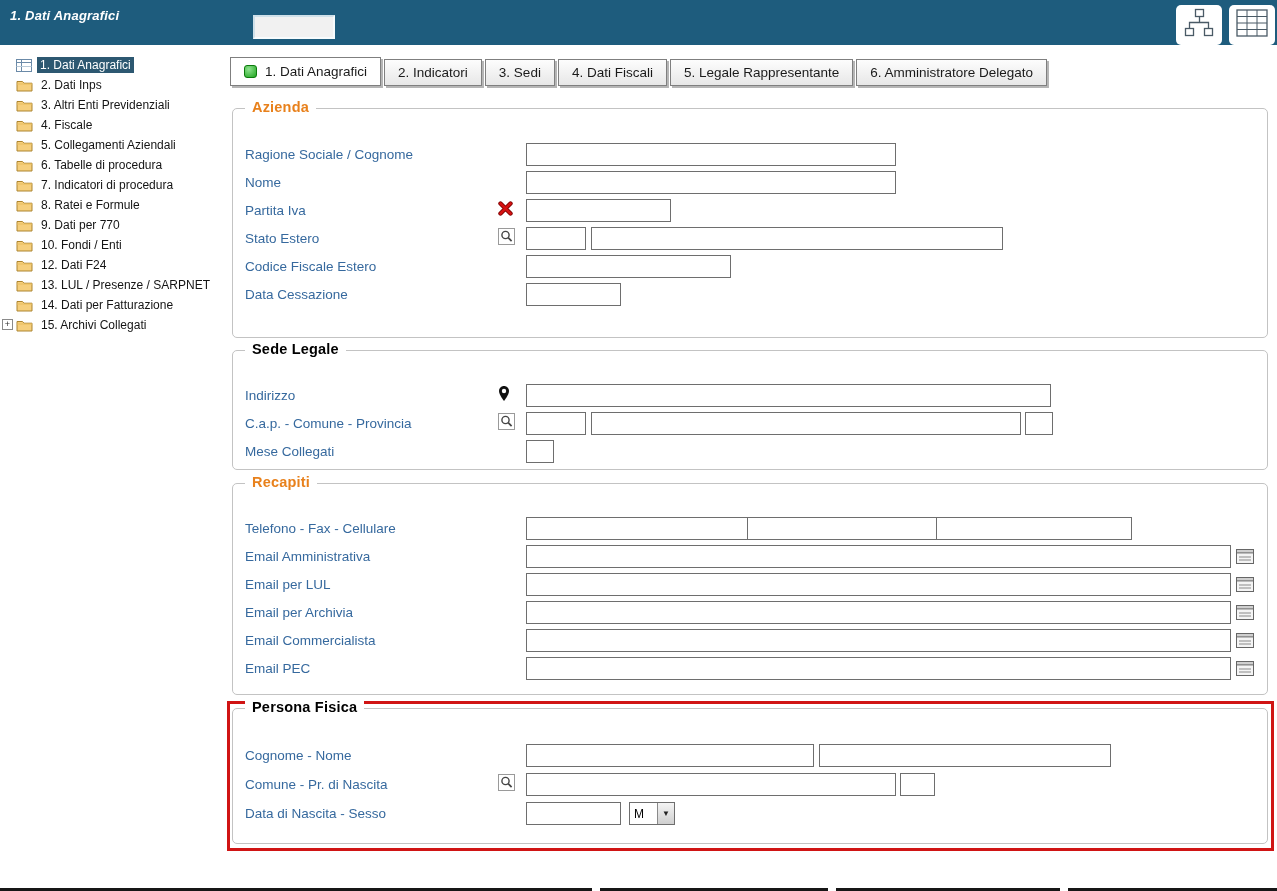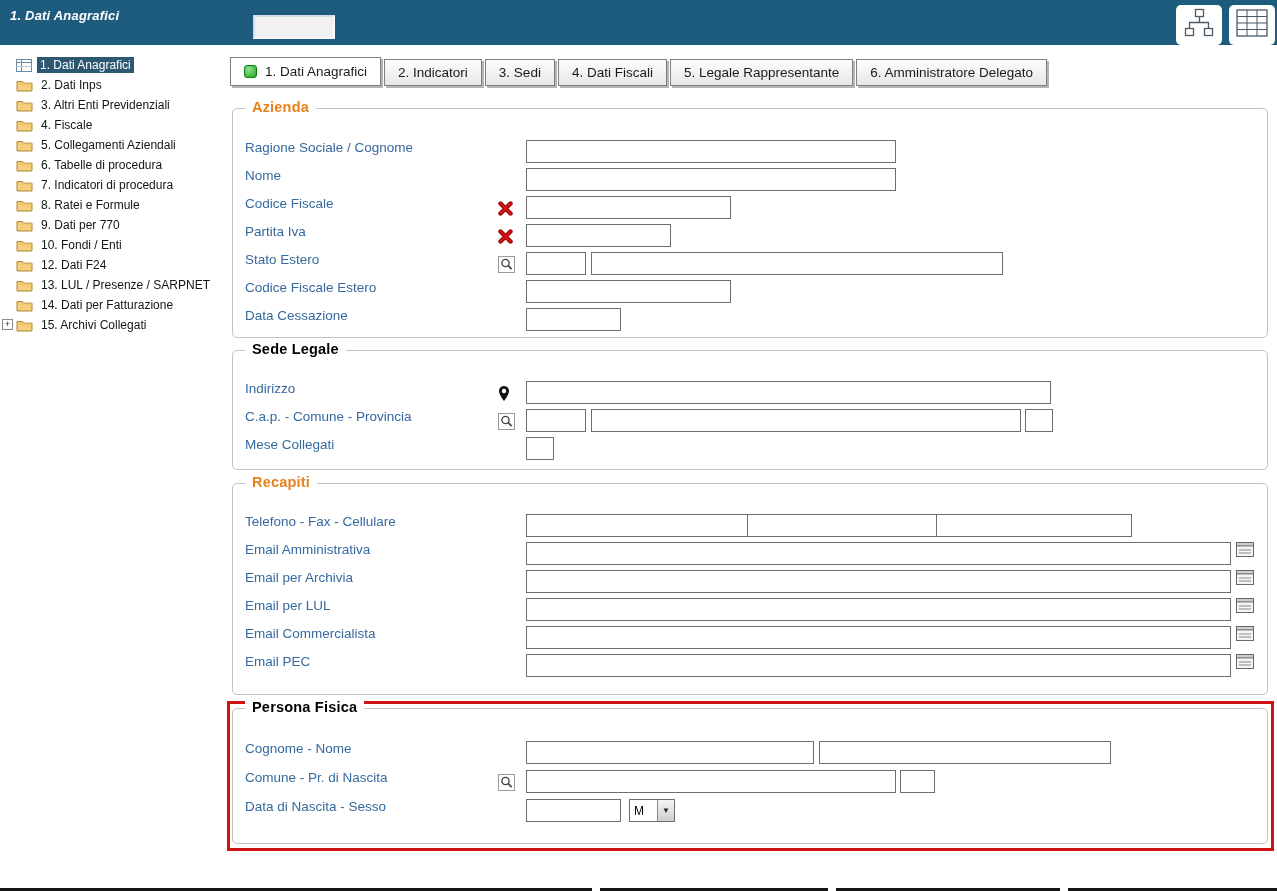--- a/index.html
+++ b/index.html
@@ -39,21 +39,21 @@
   .fs-legend { position:absolute; top:-10px; left:12px; background:#fff; padding:0 7px; font-size:14.5px; font-weight:bold; letter-spacing:.2px; }
   .fs-legend.orange { color:#e8811c; }
   .fs-legend.green  { color:#000000; }
 
   .fs-azienda  { left:232px; top:108px;  width:1036px; height:230px; padding-top:31px; }
   .fs-sede     { left:232px; top:350px;  width:1036px; height:120px; padding-top:30px; }
   .fs-recapiti { left:232px; top:483px;  width:1036px; height:212px; padding-top:30px; }
   .fs-persona  { left:232px; top:708px;  width:1036px; height:136px; padding-top:32px; }
   .highlight-box { position:absolute; left:227px; top:701px; width:1047px; height:150px; border:3px solid #d01414; pointer-events:none; }
 
-  .frow { display:flex; height:28px; padding-left:12px; }
+  .frow { display:flex; align-items:center; height:28px; padding-left:12px; }
   .fs-persona .frow { height:29px; }
   .flabel { flex:0 0 253px; font-size:13.5px; color:#36699e; }
   .icon-slot { flex:0 0 28px; display:flex; align-items:center; }
   .inp { height:23px; border:1px solid #6e6e6e; background:#fff; font-size:13px; padding:0 3px; font-family:inherit; }
   .gap4 { margin-left:4px; } .gap5 { margin-left:5px; } .gap8 { margin-left:8px; }
 
   .mini-btn { width:18px; height:15px; margin-left:5px; display:flex; align-items:center; cursor:pointer; }
 
   
   .sel { display:flex; align-items:center; width:46px; height:23px; border:1px solid #6e6e6e; background:#fff; cursor:pointer; }
@@ -261,30 +261,20 @@
     <span class="icon-slot"></span>
     <input class="inp" style="width: 370px;" value="">
   </div>
 
   <div class="frow">
     <span class="flabel">Nome</span>
     <span class="icon-slot"></span>
     <input class="inp" style="width: 370px;" value="">
   </div>
 
-  <div class="frow">
-    <span class="flabel">Codice Fiscale</span>
-    <span class="icon-slot">
-        <span><svg width="15" height="15" viewBox="0 0 15 15">
-            <path d="M2.5 2.5 L12.5 12.5 M12.5 2.5 L2.5 12.5" stroke="#7a0000" stroke-width="4.4" stroke-linecap="round"></path>
-            <path d="M2.5 2.5 L12.5 12.5 M12.5 2.5 L2.5 12.5" stroke="#d51212" stroke-width="2.6" stroke-linecap="round"></path>
-          </svg></span>
-      </span>
-    <input class="inp" style="width: 205px;" value="">
-  </div>
 
   <div class="frow">
     <span class="flabel">Partita Iva</span>
     <span class="icon-slot">
         <span><svg width="15" height="15" viewBox="0 0 15 15">
             <path d="M2.5 2.5 L12.5 12.5 M12.5 2.5 L2.5 12.5" stroke="#7a0000" stroke-width="4.4" stroke-linecap="round"></path>
             <path d="M2.5 2.5 L12.5 12.5 M12.5 2.5 L2.5 12.5" stroke="#d51212" stroke-width="2.6" stroke-linecap="round"></path>
           </svg></span>
       </span>
     <input class="inp" style="width: 145px;" value="">
@@ -370,35 +360,35 @@
         <svg width="18" height="15" viewBox="0 0 18 15">
           <rect x="0.5" y="0.5" width="17" height="14" fill="#f4f4f4" stroke="#666"></rect>
           <rect x="0.5" y="0.5" width="17" height="3.4" fill="#cfcfcf" stroke="#666"></rect>
           <line x1="3" y1="8" x2="15" y2="8" stroke="#8a8a8a"></line>
           <line x1="3" y1="11" x2="15" y2="11" stroke="#8a8a8a"></line>
         </svg>
       </span>
   </div>
 
   <div class="frow">
-    <span class="flabel">Email per Archivia</span>
+    <span class="flabel">Email per LUL</span>
     <span class="icon-slot"></span>
     <input class="inp" style="width: 705px;" value="">
     <span class="mini-btn">
         <svg width="18" height="15" viewBox="0 0 18 15">
           <rect x="0.5" y="0.5" width="17" height="14" fill="#f4f4f4" stroke="#666"></rect>
           <rect x="0.5" y="0.5" width="17" height="3.4" fill="#cfcfcf" stroke="#666"></rect>
           <line x1="3" y1="8" x2="15" y2="8" stroke="#8a8a8a"></line>
           <line x1="3" y1="11" x2="15" y2="11" stroke="#8a8a8a"></line>
         </svg>
       </span>
   </div>
 
   <div class="frow">
-    <span class="flabel">Email per LUL</span>
+    <span class="flabel">Email per Archivia</span>
     <span class="icon-slot"></span>
     <input class="inp" style="width: 705px;" value="">
     <span class="mini-btn">
         <svg width="18" height="15" viewBox="0 0 18 15">
           <rect x="0.5" y="0.5" width="17" height="14" fill="#f4f4f4" stroke="#666"></rect>
           <rect x="0.5" y="0.5" width="17" height="3.4" fill="#cfcfcf" stroke="#666"></rect>
           <line x1="3" y1="8" x2="15" y2="8" stroke="#8a8a8a"></line>
           <line x1="3" y1="11" x2="15" y2="11" stroke="#8a8a8a"></line>
         </svg>
       </span>

